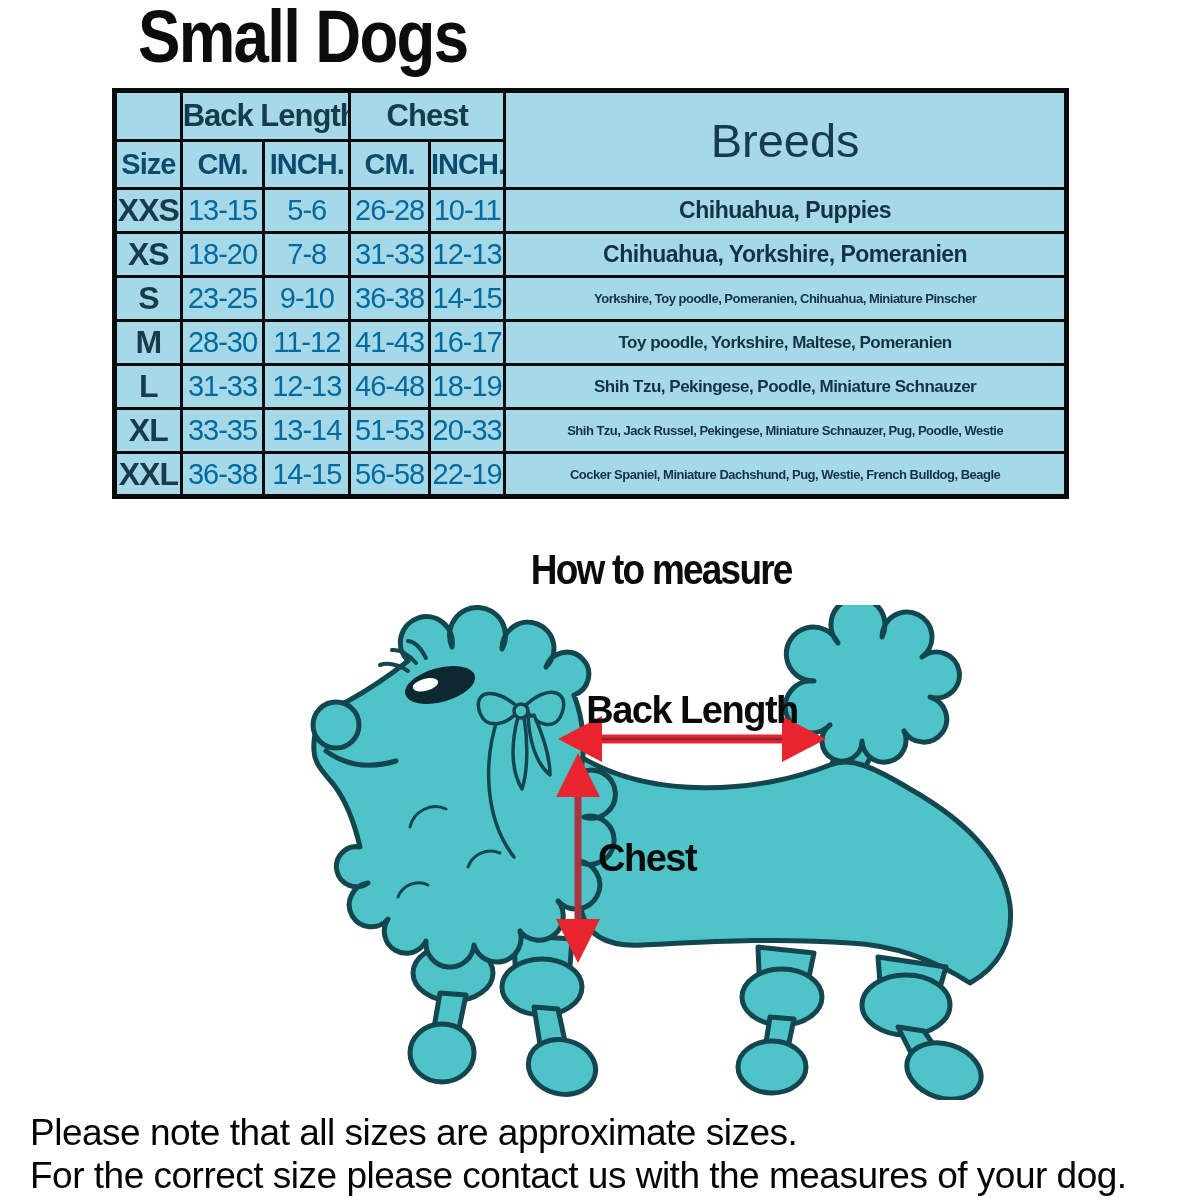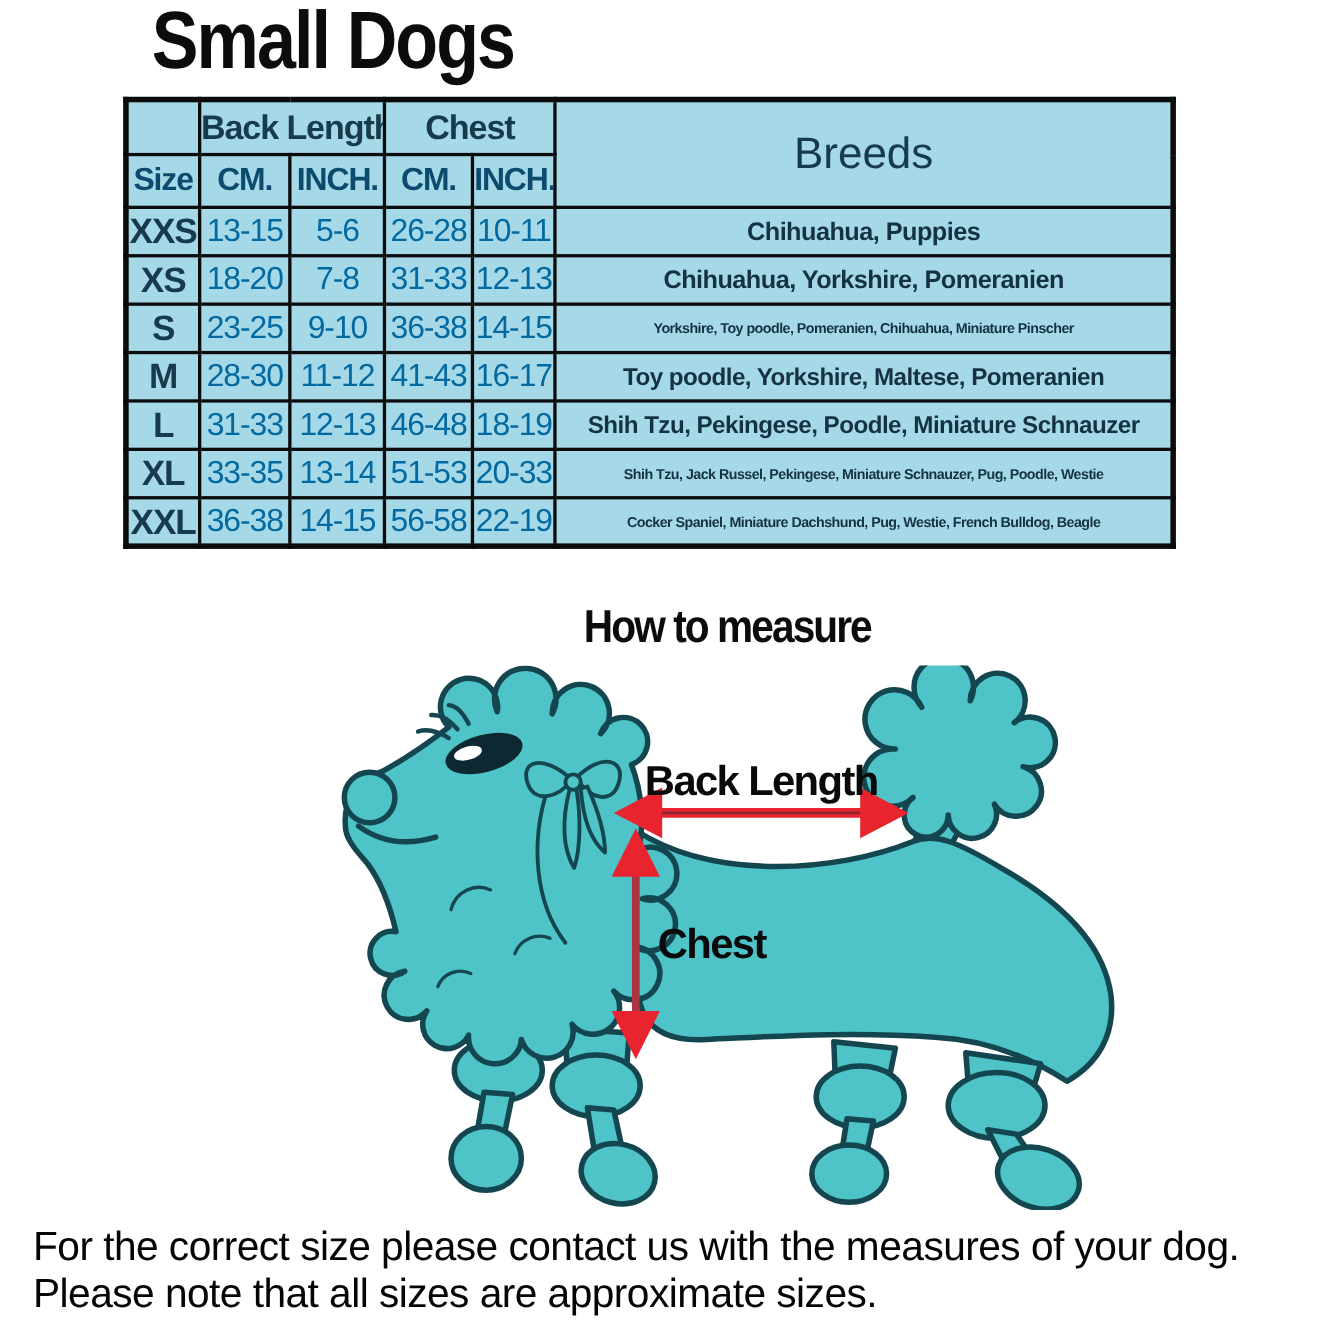--- a/index.html
+++ b/index.html
@@ -25,30 +25,30 @@
     border:5px solid #0b0b0b;
   }
   table.size-table th,table.size-table td{
     border:3px solid #0b0b0b;padding:0;vertical-align:middle;text-align:center;
     overflow:hidden;white-space:nowrap;
   }
   thead tr.hrow1{height:50px;}
   thead tr.hrow2{height:48px;}
   tbody tr{height:44px;}
   .th-dark{color:#173b4d;font-weight:700;font-size:31px;letter-spacing:-1px;}
-  .th-breeds{color:#173b4d;font-weight:400;font-size:40px;letter-spacing:0;}
+  .th-breeds{color:#173b4d;font-weight:400;font-size:47px;letter-spacing:0;}
   .th-red{color:#0c4a6e;font-weight:700;font-size:29px;letter-spacing:-1px;}
   td.size-cell{color:#173b4d;font-weight:700;font-size:32px;letter-spacing:-1px;}
   td.num-cell{color:#0369a1;font-weight:400;font-size:29px;letter-spacing:-1px;}
   td.breeds-cell{
     color:#143243;font-weight:700;font-size:23px;letter-spacing:-0.5px;
     text-align:left;padding-left:7px;margin-top:24px;
   }
   tr.sm td.breeds-cell{font-size:13px;}
-  tr.med td.breeds-cell{font-size:22px;}
+  tr.med td.breeds-cell{font-size:17px;}
   
   .poodle-wrap{position:absolute;left:290px;top:605px;width:780px;height:495px;}
   
   .notes{
     position:absolute;left:30px;top:1112px;width:1160px;
     font-size:37px;line-height:1.16;color:#050505;font-weight:400;letter-spacing:-0.5px;
   }
 </style>
 </head>
 <body>
@@ -244,17 +244,17 @@
       <g>
         <line x1="288" y1="176" x2="288" y2="330" stroke="#a8353f" stroke-width="7"></line>
         <polygon points="288,148 266,192 310,192" fill="#e8242f"></polygon>
         <polygon points="288,358 266,314 310,314" fill="#e8242f"></polygon>
       </g>
       <text x="308" y="266" text-anchor="start" font-family="Liberation Sans, sans-serif" font-size="38" font-weight="bold" letter-spacing="-1.5" fill="#0a0a0a">Chest</text>
     </svg>
   </div>
 
   <div class="notes">
+    <div>Please note that all sizes are approximate sizes.</div>
     <div>For the correct size please contact us with the measures of your dog.</div>
-    <div>Please note that all sizes are approximate sizes.</div>
   </div>
 
 </div>
 
 </body></html>

